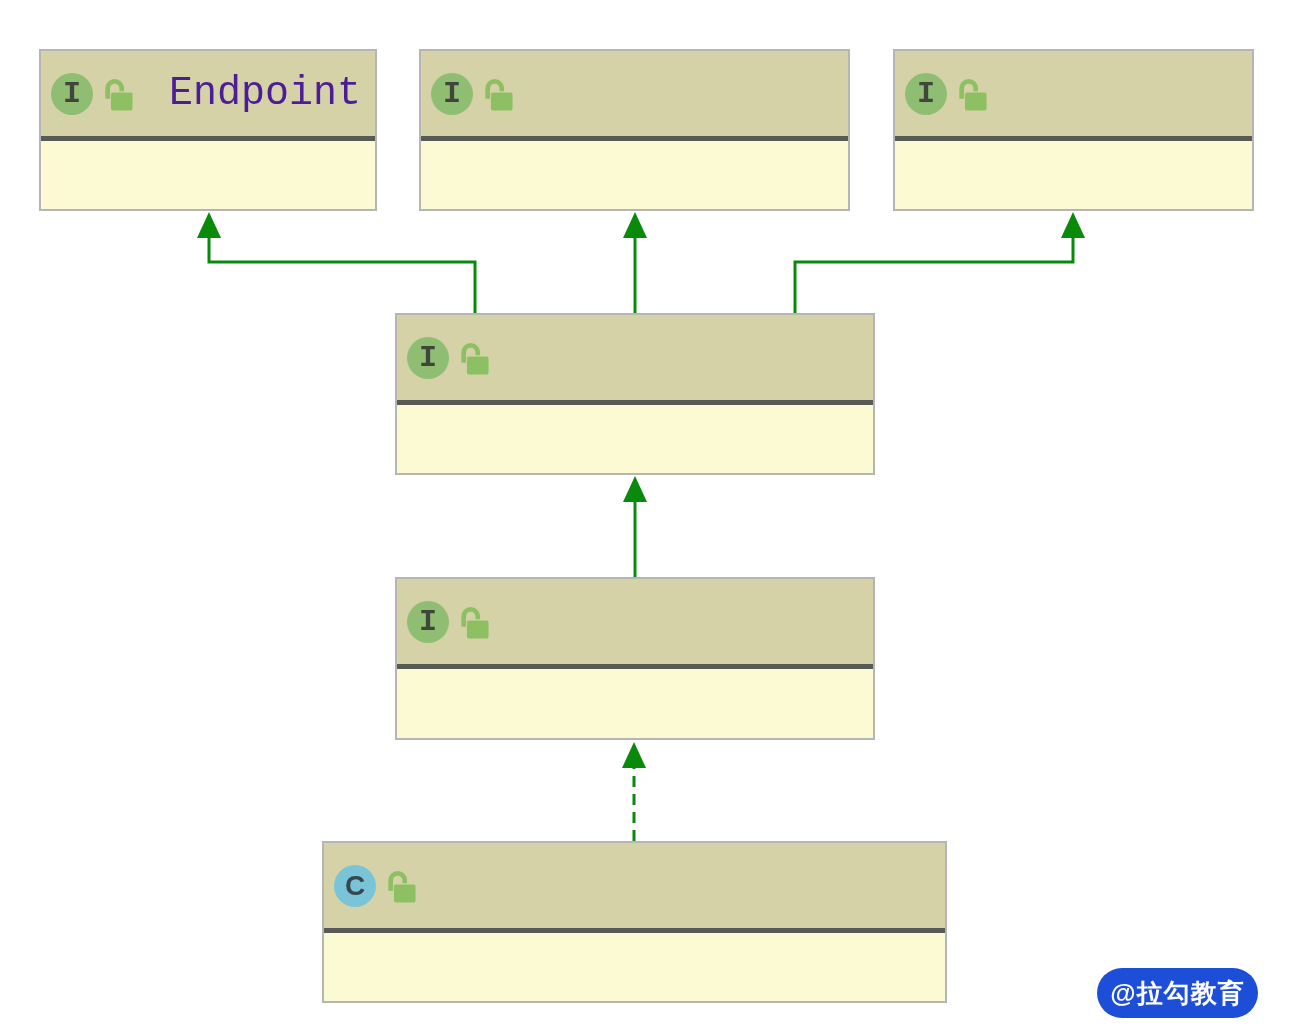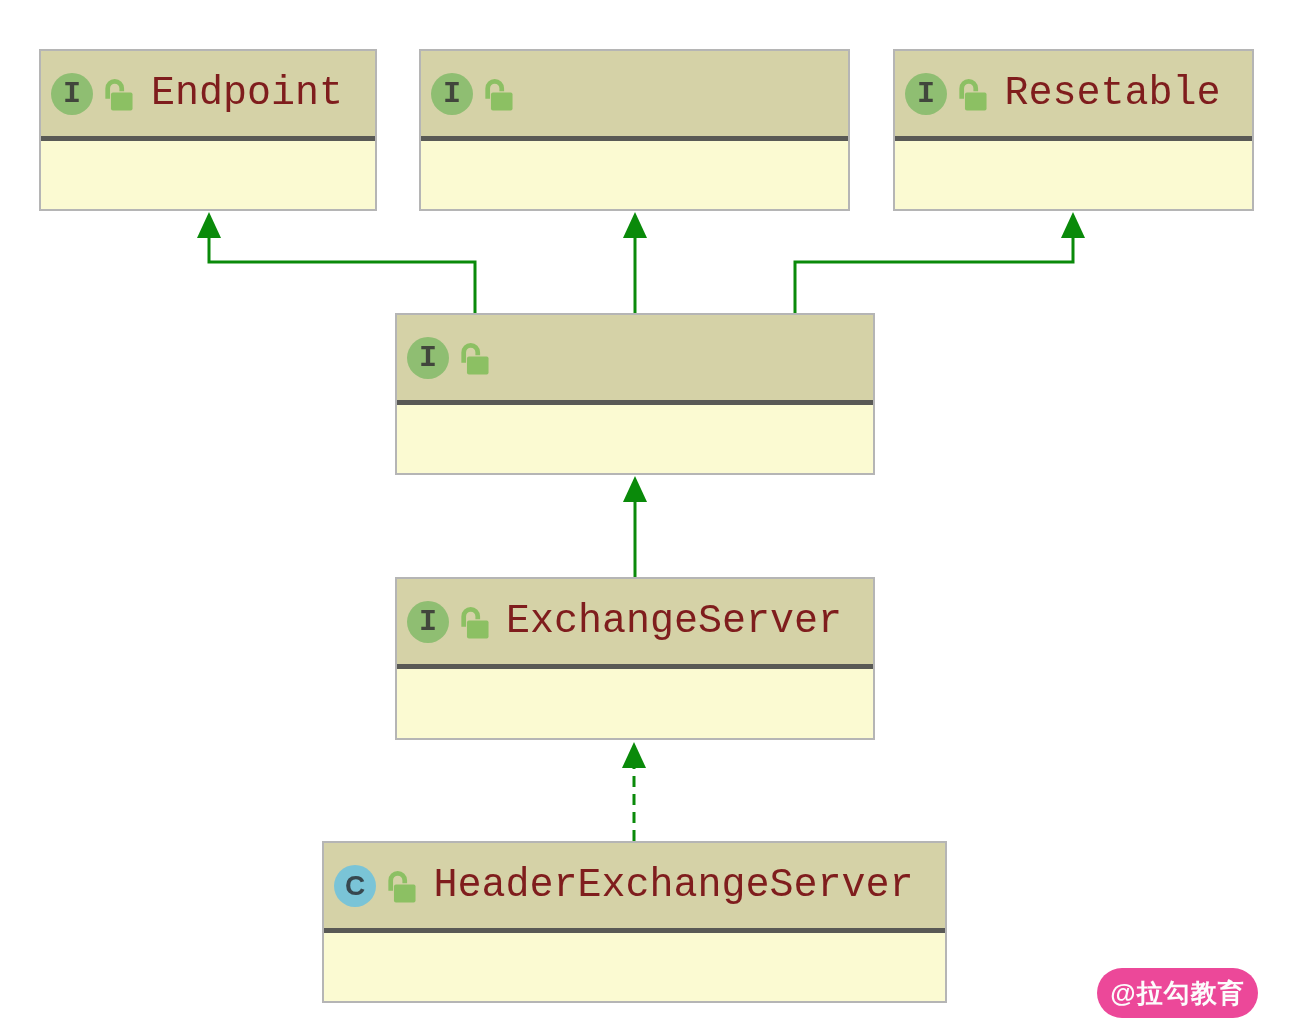--- a/index.html
+++ b/index.html
@@ -17,22 +17,22 @@
     display:flex;flex-direction:column;
   }
   .node-header{
     height:85px;flex:0 0 85px;background:#d5d2a7;
     border-bottom:5px solid #595955;
     display:flex;align-items:center;
     padding:0 14px 0 10px;
   }
   .node-body{flex:1;background:#fbfad2;}
   .node-label{
-    flex:1;text-align:center;
-    font-size:40px;line-height:1;color:#7f1d1d;
+    flex:1;text-align:right;
+    font-size:40px;line-height:1;color:#4c1d95;
     white-space:nowrap;
   }
   .kind-badge{
     width:42px;height:42px;border-radius:50%;
     display:flex;align-items:center;justify-content:center;
     flex:0 0 42px;margin-right:10px;
     font-size:30px;font-weight:bold;color:#41463c;
   }
   .kind-interface .kind-badge{background:#8fbe72;font-family:"Liberation Mono","DejaVu Sans Mono",monospace;}
   .kind-class .kind-badge{background:#7ac4d7;color:#37474f;font-family:"Liberation Sans",sans-serif;font-size:28px;}
@@ -48,21 +48,21 @@
 
   
   .edges{position:absolute;left:0;top:0;width:1290px;height:1036px;pointer-events:none;}
   .edge-line{fill:none;stroke:#0a8a0a;stroke-width:3;}
   .edge-line.dashed{stroke-dasharray:11 7;}
   .edge-head{fill:#0a8a0a;stroke:none;}
 
   
   .watermark{
     position:absolute;left:1097px;top:968px;width:161px;height:50px;
-    background:#ec4899;border-radius:25px;
+    background:#1d4ed8;border-radius:25px;
     display:flex;align-items:center;justify-content:center;
     color:#fcfcfc;font-family:"Liberation Sans","DejaVu Sans",sans-serif;
     font-size:26px;font-weight:bold;letter-spacing:1px;
   }
 </style>
 </head>
 <body>
 
 <div class="canvas">
 
@@ -112,21 +112,20 @@
     <div class="node-body"></div>
   </div>
 
   <div class="node kind-interface node-resetable">
     <div class="node-header">
       <div class="kind-badge">I</div>
       <svg class="lock-icon" viewBox="0 0 32 36">
         <path d="M5 23 V12 A7.5 7.5 0 0 1 20 12 V15" fill="none" stroke="#8cc063" stroke-width="5"></path>
         <rect x="8.5" y="16.5" width="23" height="19" rx="2" fill="#8cc063"></rect>
       </svg>
-      <div class="node-label">Resetable</div>
     </div>
     <div class="node-body"></div>
   </div>
 
   <div class="node kind-interface node-remotingserver">
     <div class="node-header">
       <div class="kind-badge">I</div>
       <svg class="lock-icon" viewBox="0 0 32 36">
         <path d="M5 23 V12 A7.5 7.5 0 0 1 20 12 V15" fill="none" stroke="#8cc063" stroke-width="5"></path>
         <rect x="8.5" y="16.5" width="23" height="19" rx="2" fill="#8cc063"></rect>
@@ -135,32 +134,30 @@
     <div class="node-body"></div>
   </div>
 
   <div class="node kind-interface node-exchangeserver">
     <div class="node-header">
       <div class="kind-badge">I</div>
       <svg class="lock-icon" viewBox="0 0 32 36">
         <path d="M5 23 V12 A7.5 7.5 0 0 1 20 12 V15" fill="none" stroke="#8cc063" stroke-width="5"></path>
         <rect x="8.5" y="16.5" width="23" height="19" rx="2" fill="#8cc063"></rect>
       </svg>
-      <div class="node-label">ExchangeServer</div>
     </div>
     <div class="node-body"></div>
   </div>
 
   <div class="node kind-class node-headerexchangeserver">
     <div class="node-header">
       <div class="kind-badge">C</div>
       <svg class="lock-icon" viewBox="0 0 32 36">
         <path d="M5 23 V12 A7.5 7.5 0 0 1 20 12 V15" fill="none" stroke="#8cc063" stroke-width="5"></path>
         <rect x="8.5" y="16.5" width="23" height="19" rx="2" fill="#8cc063"></rect>
       </svg>
-      <div class="node-label">HeaderExchangeServer</div>
     </div>
     <div class="node-body"></div>
   </div>
 
   <div class="watermark">@拉勾教育</div>
 
 </div>
 
 </body></html>

